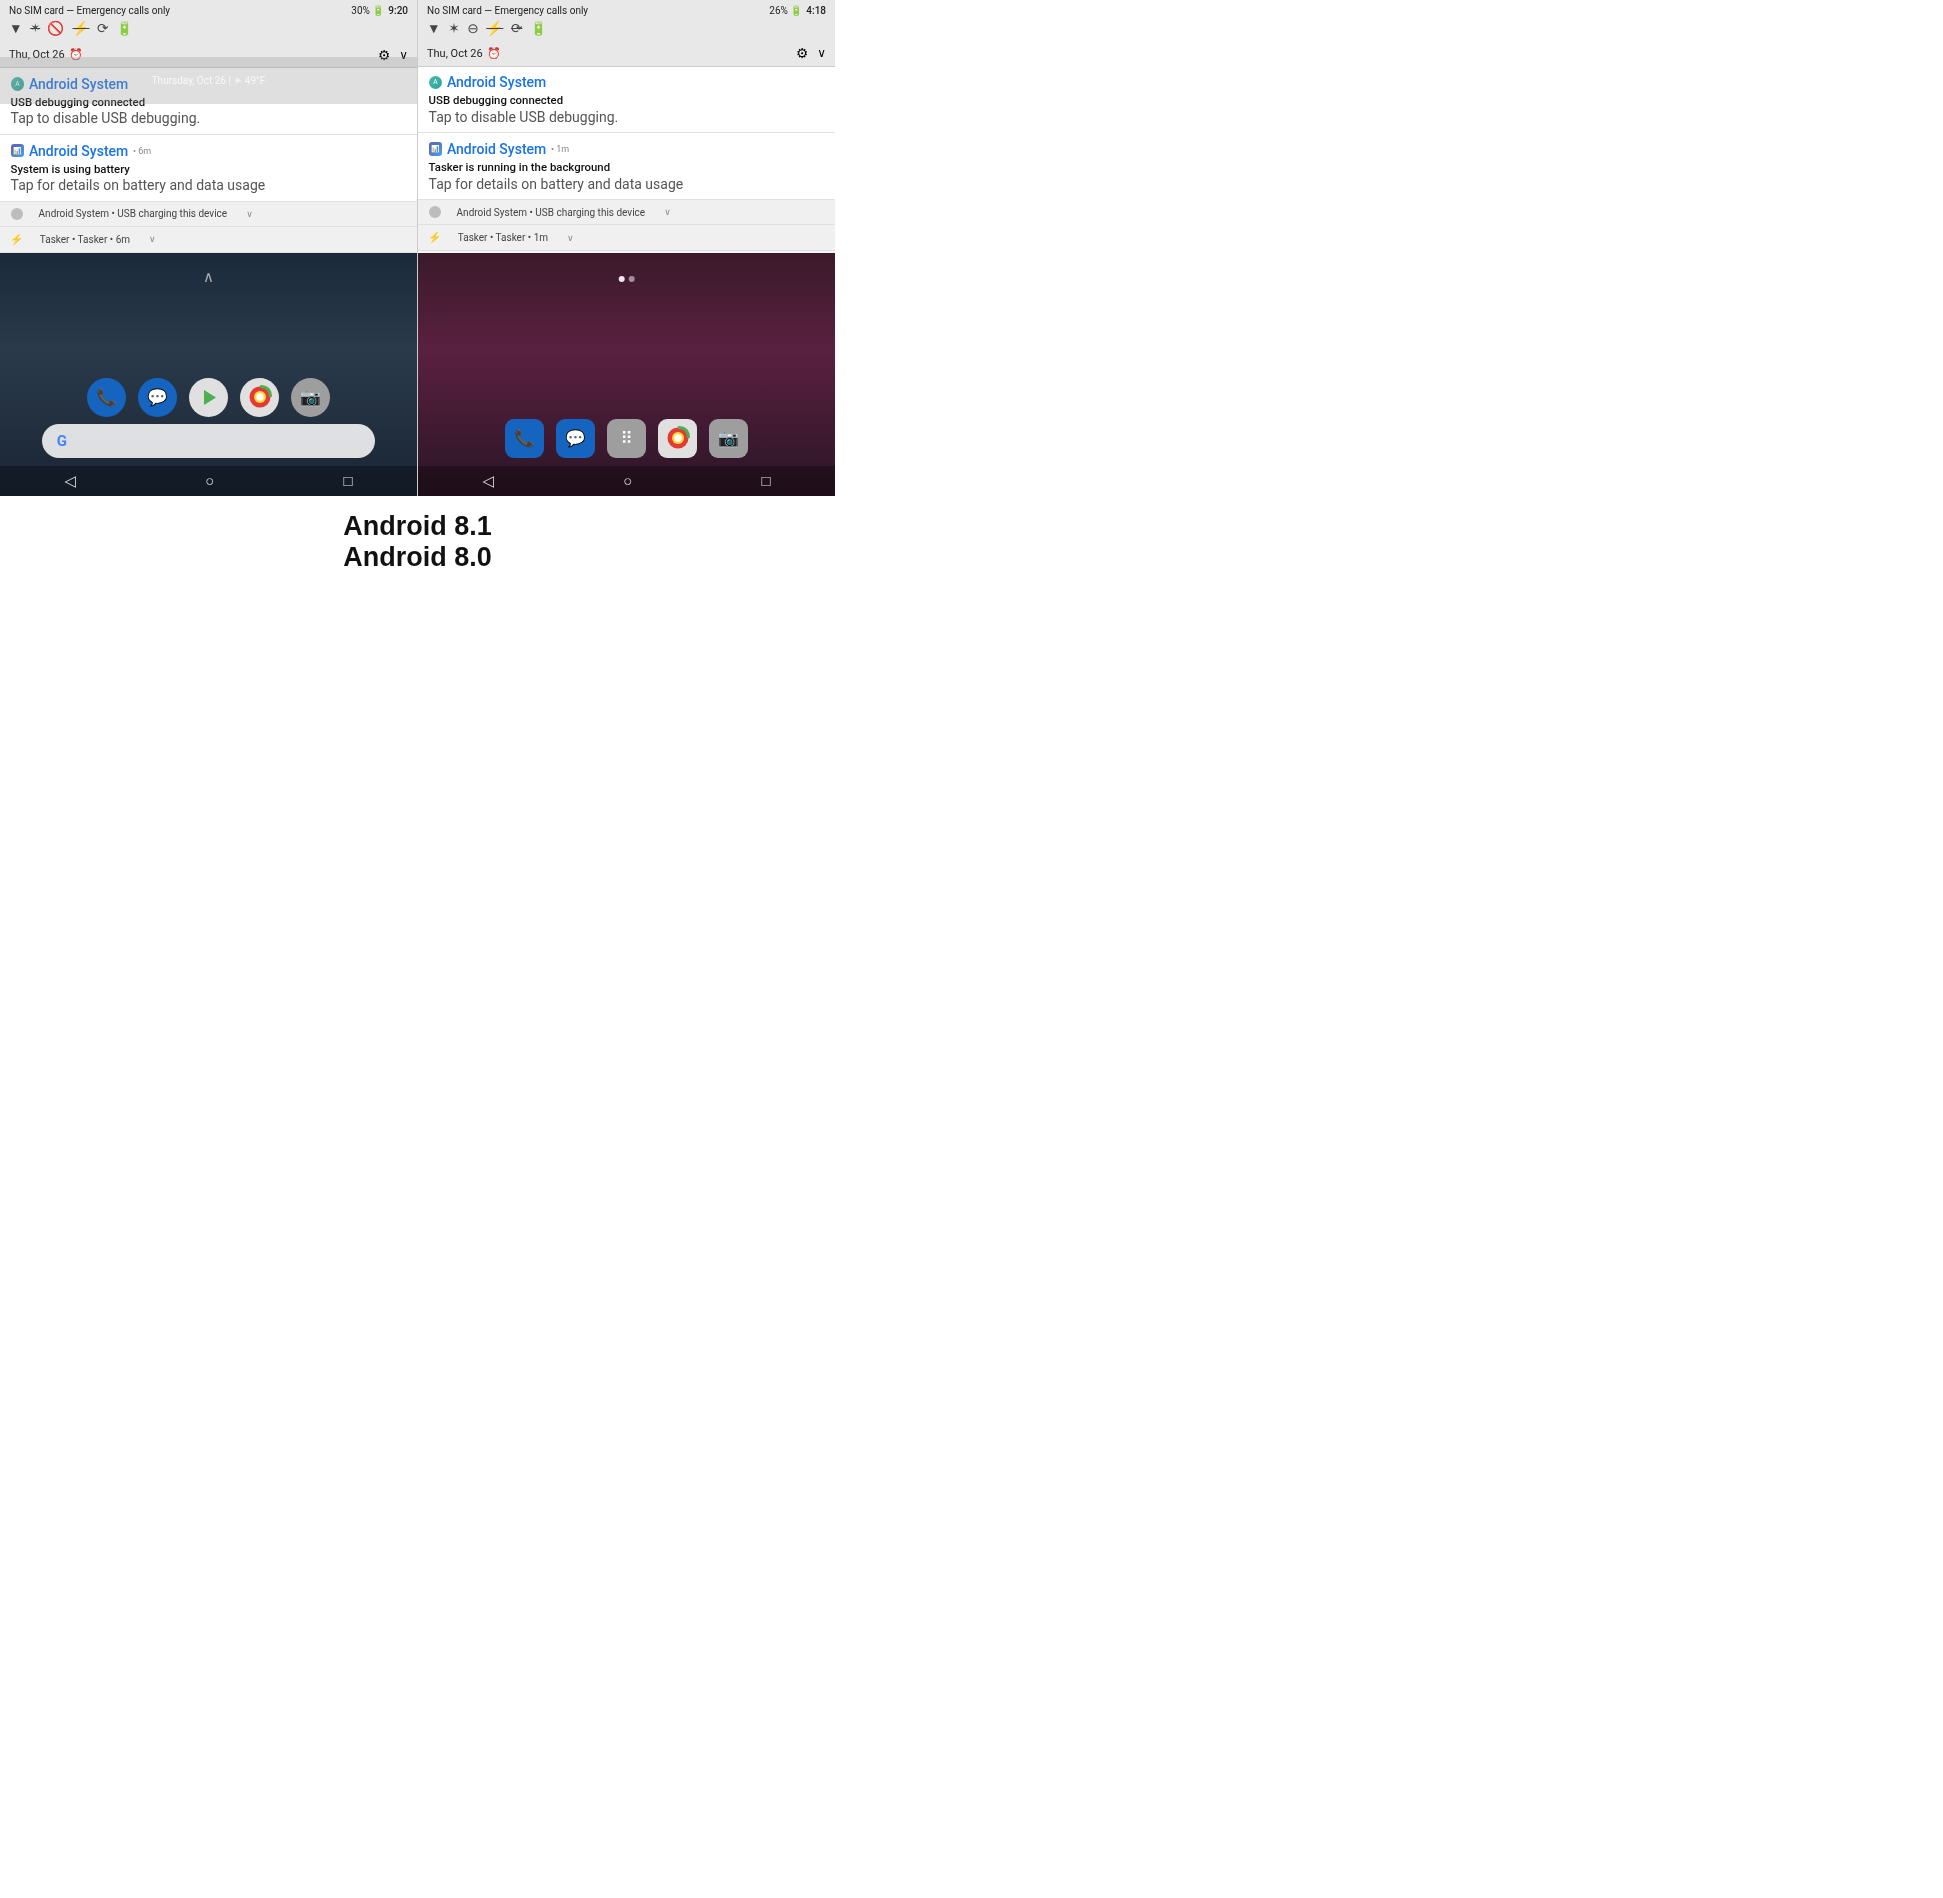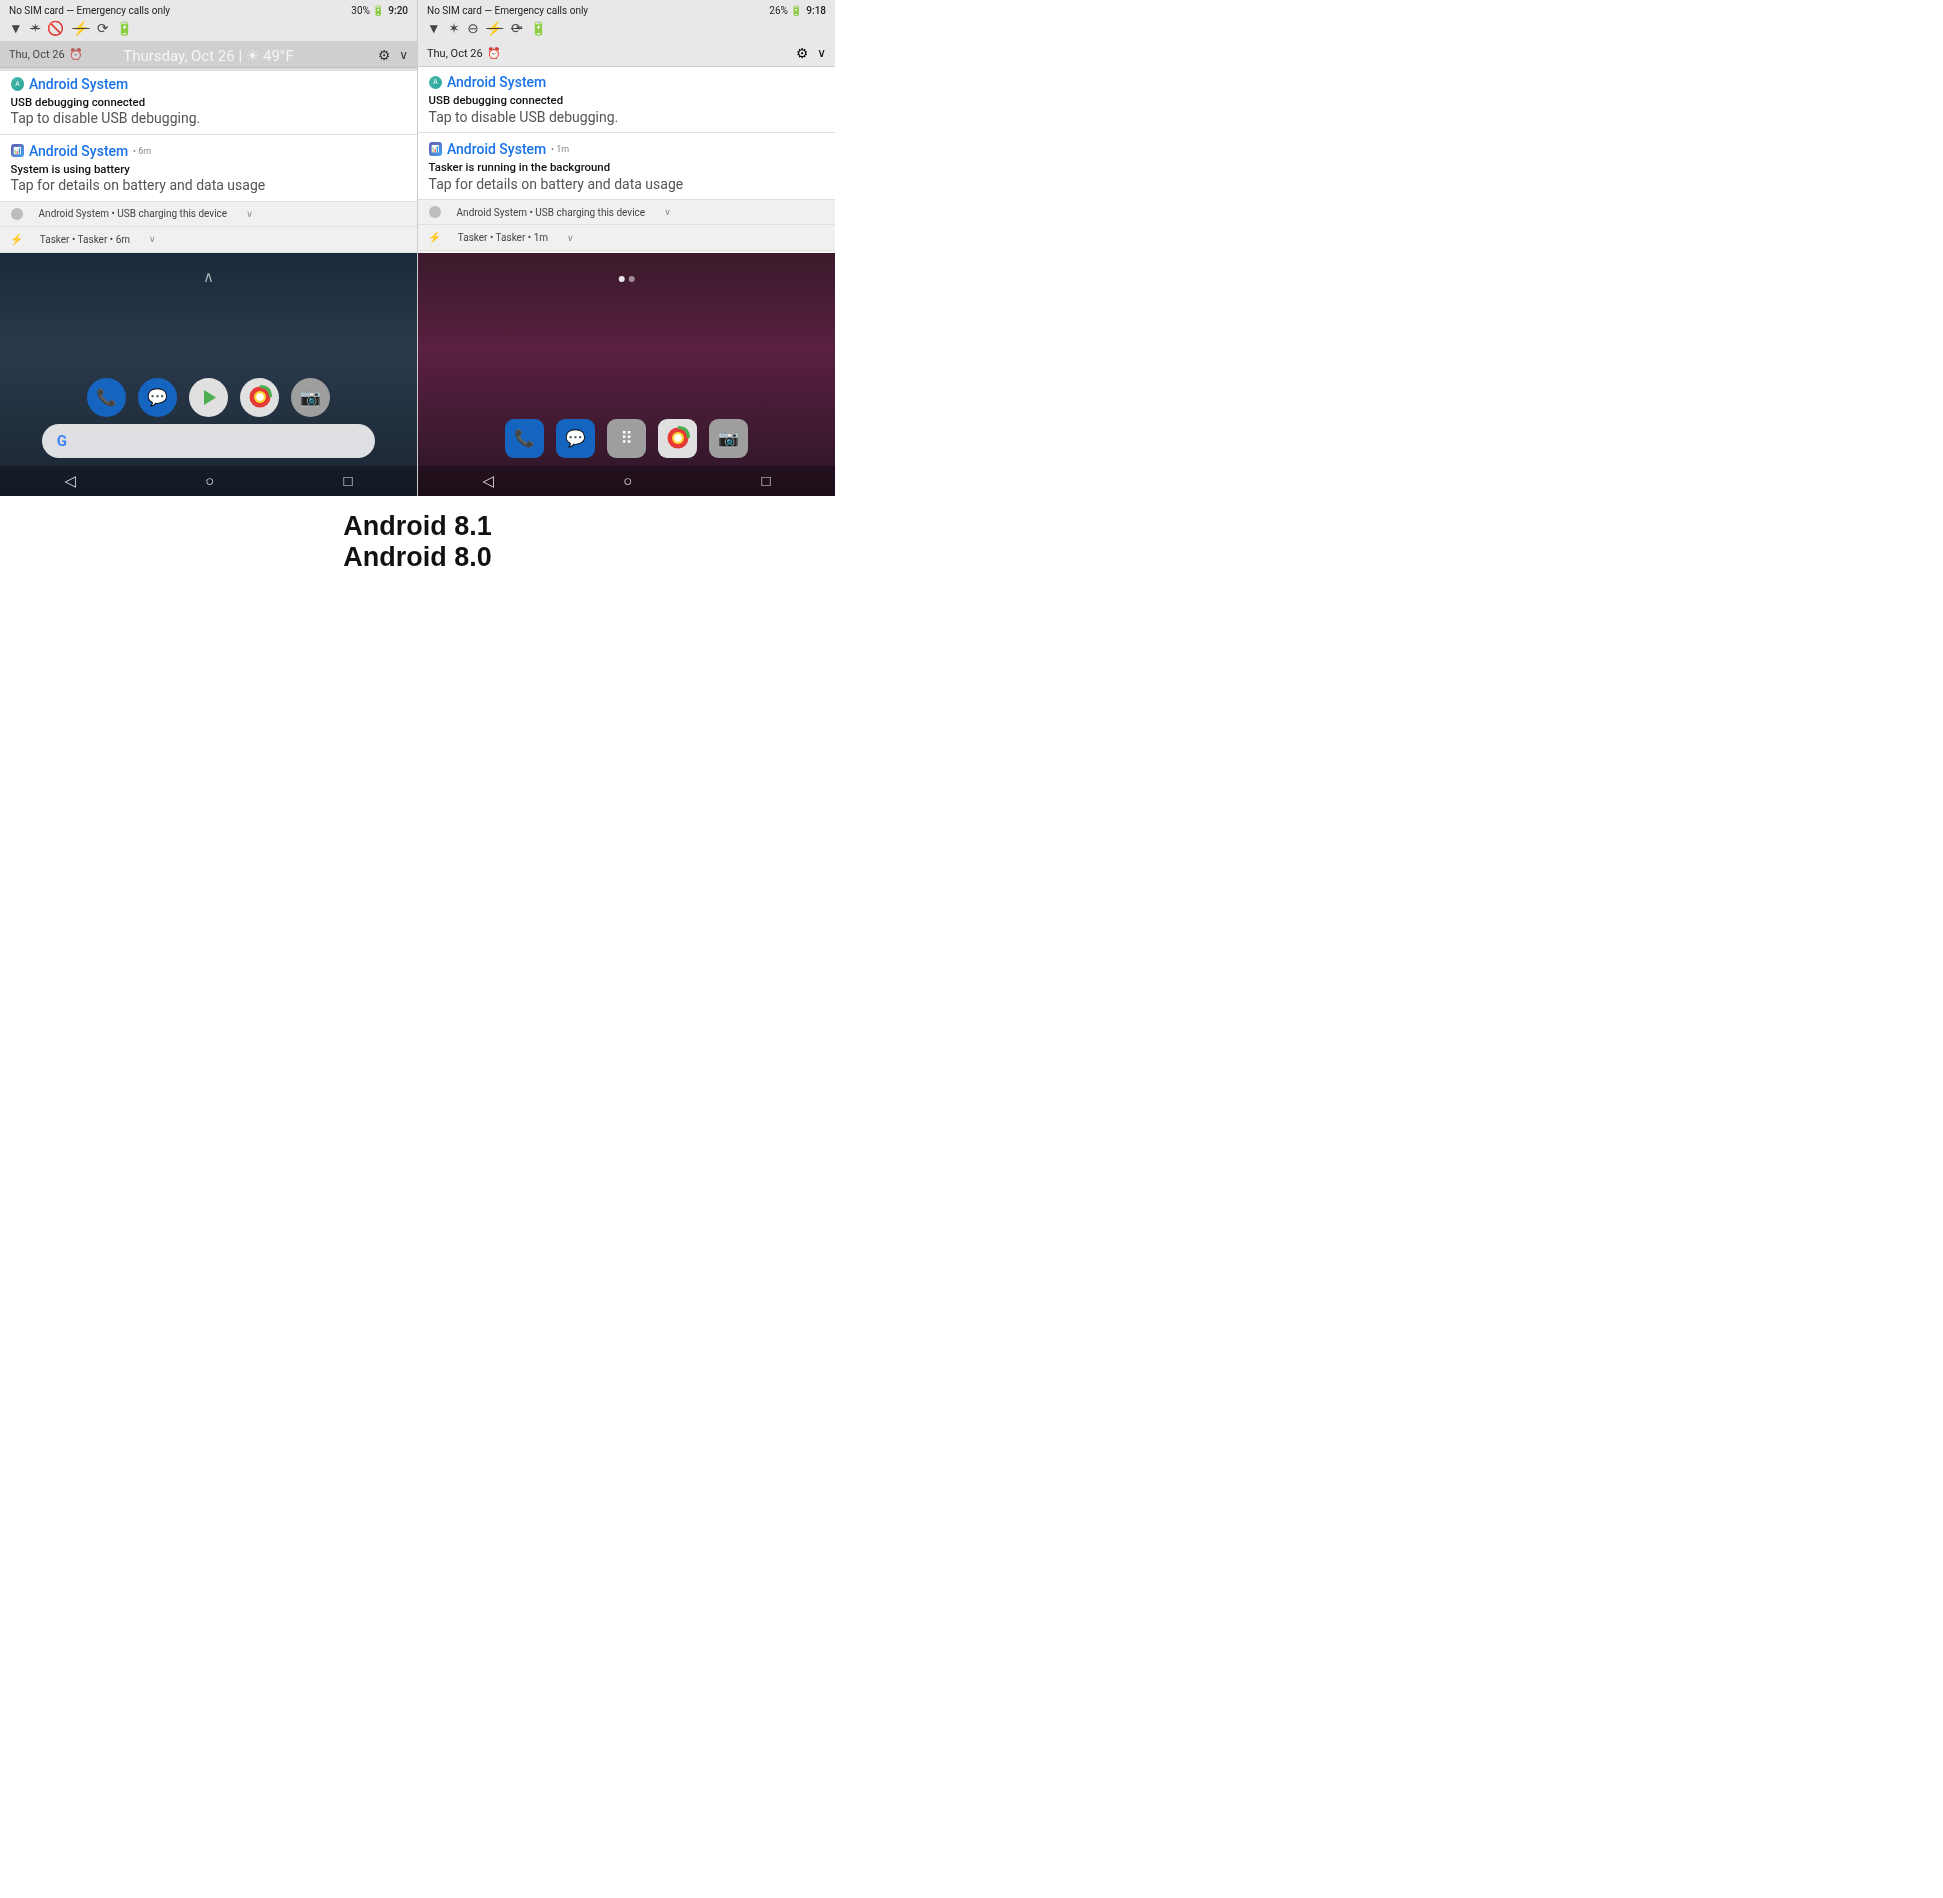--- a/index.html
+++ b/index.html
@@ -319,21 +319,21 @@
           <span class="icon-sym" style="text-decoration:line-through; font-size:12px;">✶</span>
           <span class="icon-sym">🚫</span>
           <span class="icon-sym" style="text-decoration:line-through;">⚡</span>
           <span class="icon-sym">⟳</span>
           <span class="icon-sym">🔋</span>
         </div>
       </div>
     </div>
 
     <div style="background:#e8e8e8; padding:1.5px 9px 0 9px; position:relative;">
-      <div style="position:absolute; top:0; left:0; right:0; text-align:center; color:rgba(255,255,255,0.8); font-size:15px; background:rgba(150,150,150,0.3); padding:6px 0;">
+      <div style="position:absolute; top:16px; left:0; right:0; text-align:center; color:rgba(255,255,255,0.8); font-size:10px; background:rgba(150,150,150,0.3); padding:18px 0;">
         <span>Thursday, Oct 26 | ☀ 49°F</span>
       </div>
     </div>
     <div class="date-row">
       <div class="date-left">
         <span>Thu, Oct 26</span>
         <span>⏰</span>
       </div>
       <div class="date-right">
         <span style="font-size:13.7px; cursor:pointer;">⚙</span>
@@ -411,21 +411,21 @@
   </div>
 
   <div class="phone">
 
     <div class="status-bar">
       <div class="status-bar-top">
         <span>No SIM card — Emergency calls only</span>
         <div class="status-bar-right">
           <span>26%</span>
           <span>🔋</span>
-          <span style="font-weight:500;">9:18</span>
+          <span style="font-weight:500;">4:18</span>
         </div>
       </div>
       <div class="status-bar-icons">
         <div class="icon-row">
           <span class="icon-sym">▼</span>
           <span class="icon-sym">✶</span>
           <span class="icon-sym">⊖</span>
           <span class="icon-sym" style="text-decoration:line-through;">⚡</span>
           <span class="icon-sym" style="text-decoration:line-through;">⟳</span>
           <span class="icon-sym">🔋</span>

